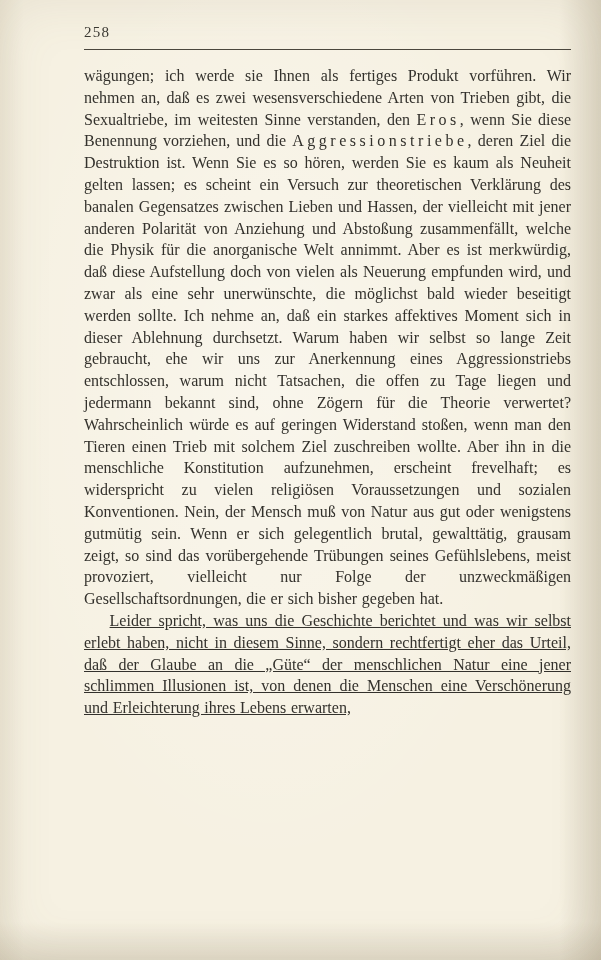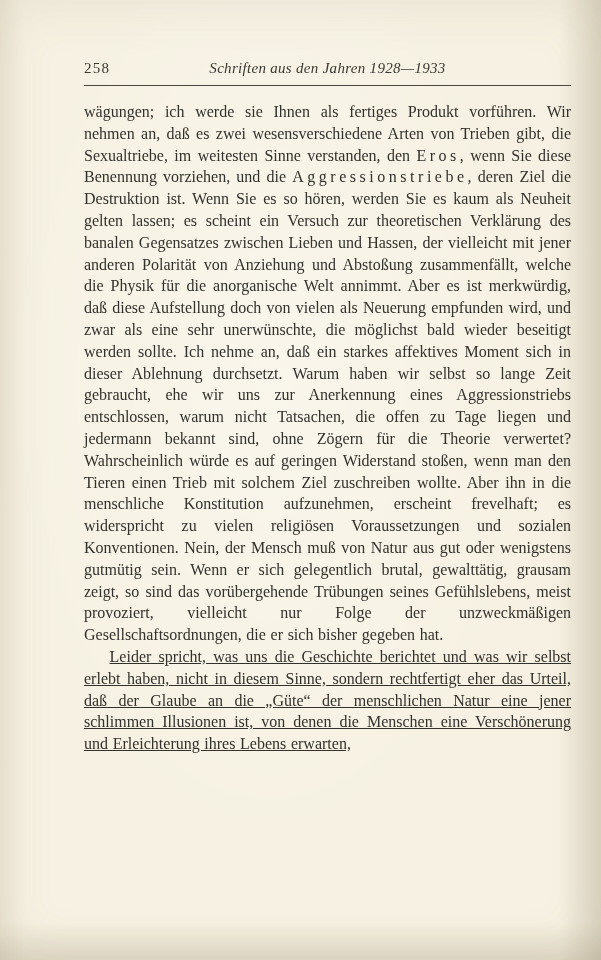--- a/index.html
+++ b/index.html
@@ -15,21 +15,21 @@
     background: #f6f1e2;
     background-image:
       radial-gradient(ellipse at 45% 40%, rgba(255,255,255,0.35), rgba(0,0,0,0) 60%),
       linear-gradient(90deg, rgba(150,135,100,0.10) 0%, rgba(0,0,0,0) 4%, rgba(0,0,0,0) 93%, rgba(130,115,85,0.22) 100%),
       linear-gradient(0deg, rgba(130,115,85,0.18) 0%, rgba(0,0,0,0) 4%);
     box-shadow: inset 0 0 55px rgba(120,105,70,0.12);
     overflow: hidden;
     font-family: "Liberation Serif", "DejaVu Serif", serif;
     color: #32302b;
     box-sizing: border-box;
-    padding: 60px 30px 0 84px;
+    padding: 24px 30px 0 84px;
   }
   .page-header {
     position: relative;
     height: 22px;
     font-size: 15px;
   }
   .page-number {
     position: absolute;
     left: 0;
     top: 0;
@@ -68,21 +68,20 @@
     letter-spacing: 0.22em;
   }
 </style>
 </head>
 <body>
 
 <div class="page">
 
   <header class="page-header">
     <span class="page-number">258</span>
-    <span class="running-title">Schriften aus den Jahren 1928—1933</span>
   </header>
 
   <hr class="header-rule">
 
   <main class="text-block">
 
     <p class="para"><span>wägungen; ich werde sie Ihnen als fertiges Produkt vorführen. Wir nehmen an, daß es zwei wesensverschiedene Arten von Trieben gibt, die Sexualtriebe, im weitesten Sinne verstanden, den </span><span class="sperr">Eros</span><span>, wenn Sie diese Benennung vorziehen, und die </span><span class="sperr">Aggressionstriebe</span><span>, deren Ziel die Destruktion ist. Wenn Sie es so hören, werden Sie es kaum als Neuheit gelten lassen; es scheint ein Versuch zur theoretischen Verklärung des banalen Gegensatzes zwischen Lieben und Hassen, der vielleicht mit jener anderen Polarität von Anziehung und Abstoßung zusammenfällt, welche die Physik für die anorganische Welt annimmt. Aber es ist merkwürdig, daß diese Aufstellung doch von vielen als Neuerung empfunden wird, und zwar als eine sehr unerwünschte, die möglichst bald wieder beseitigt werden sollte. Ich nehme an, daß ein starkes affektives Moment sich in dieser Ablehnung durchsetzt. Warum haben wir selbst so lange Zeit gebraucht, ehe wir uns zur Anerkennung eines Aggressionstriebs entschlossen, warum nicht Tatsachen, die offen zu Tage liegen und jedermann bekannt sind, ohne Zögern für die Theorie verwertet? Wahrscheinlich würde es auf geringen Widerstand stoßen, wenn man den Tieren einen Trieb mit solchem Ziel zuschreiben wollte. Aber ihn in die menschliche Konstitution aufzunehmen, erscheint frevelhaft; es widerspricht zu vielen religiösen Voraussetzungen und sozialen Konventionen. Nein, der Mensch muß von Natur aus gut oder wenigstens gutmütig sein. Wenn er sich gelegentlich brutal, gewalttätig, grausam zeigt, so sind das vorübergehende Trübungen seines Gefühlslebens, meist provoziert, vielleicht nur Folge der unzweckmäßigen Gesellschaftsordnungen, die er sich bisher gegeben hat.</span></p>
 
     <p class="para indent">Leider spricht, was uns die Geschichte berichtet und was wir selbst erlebt haben, nicht in diesem Sinne, sondern rechtfertigt eher das Urteil, daß der Glaube an die „Güte“ der menschlichen Natur eine jener schlimmen Illusionen ist, von denen die Menschen eine Verschönerung und Erleichterung ihres Lebens erwarten,</p>
 

